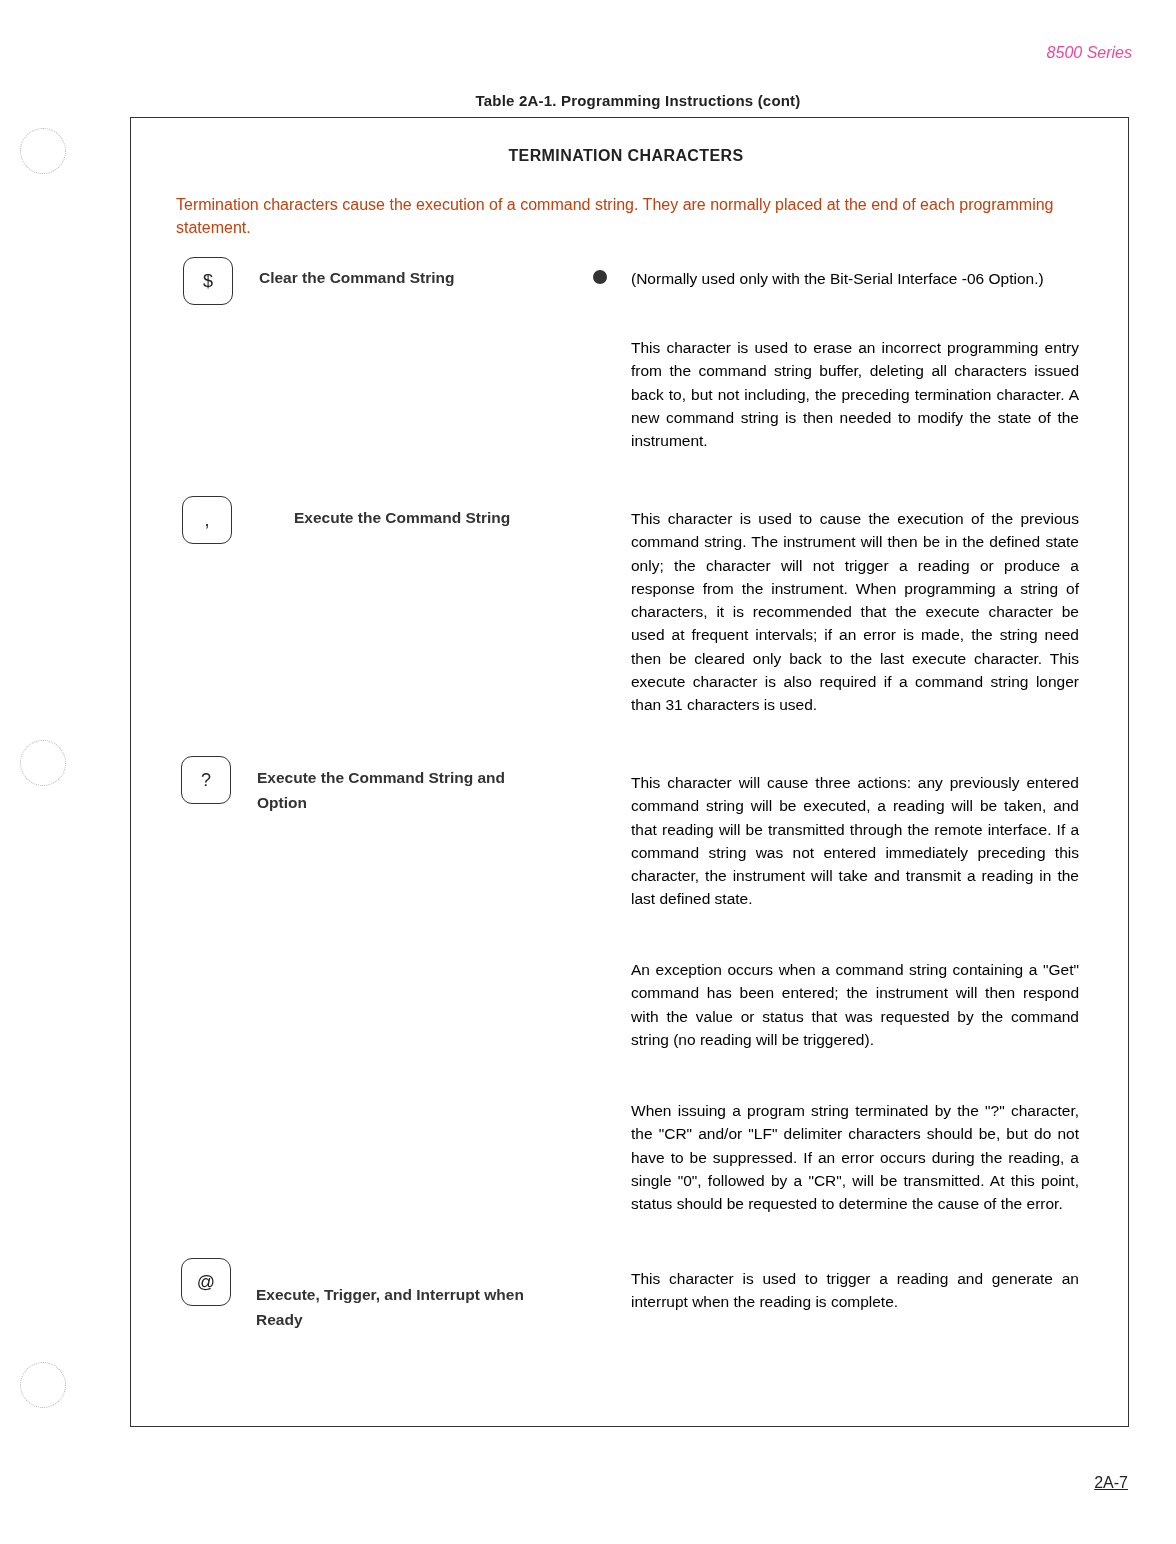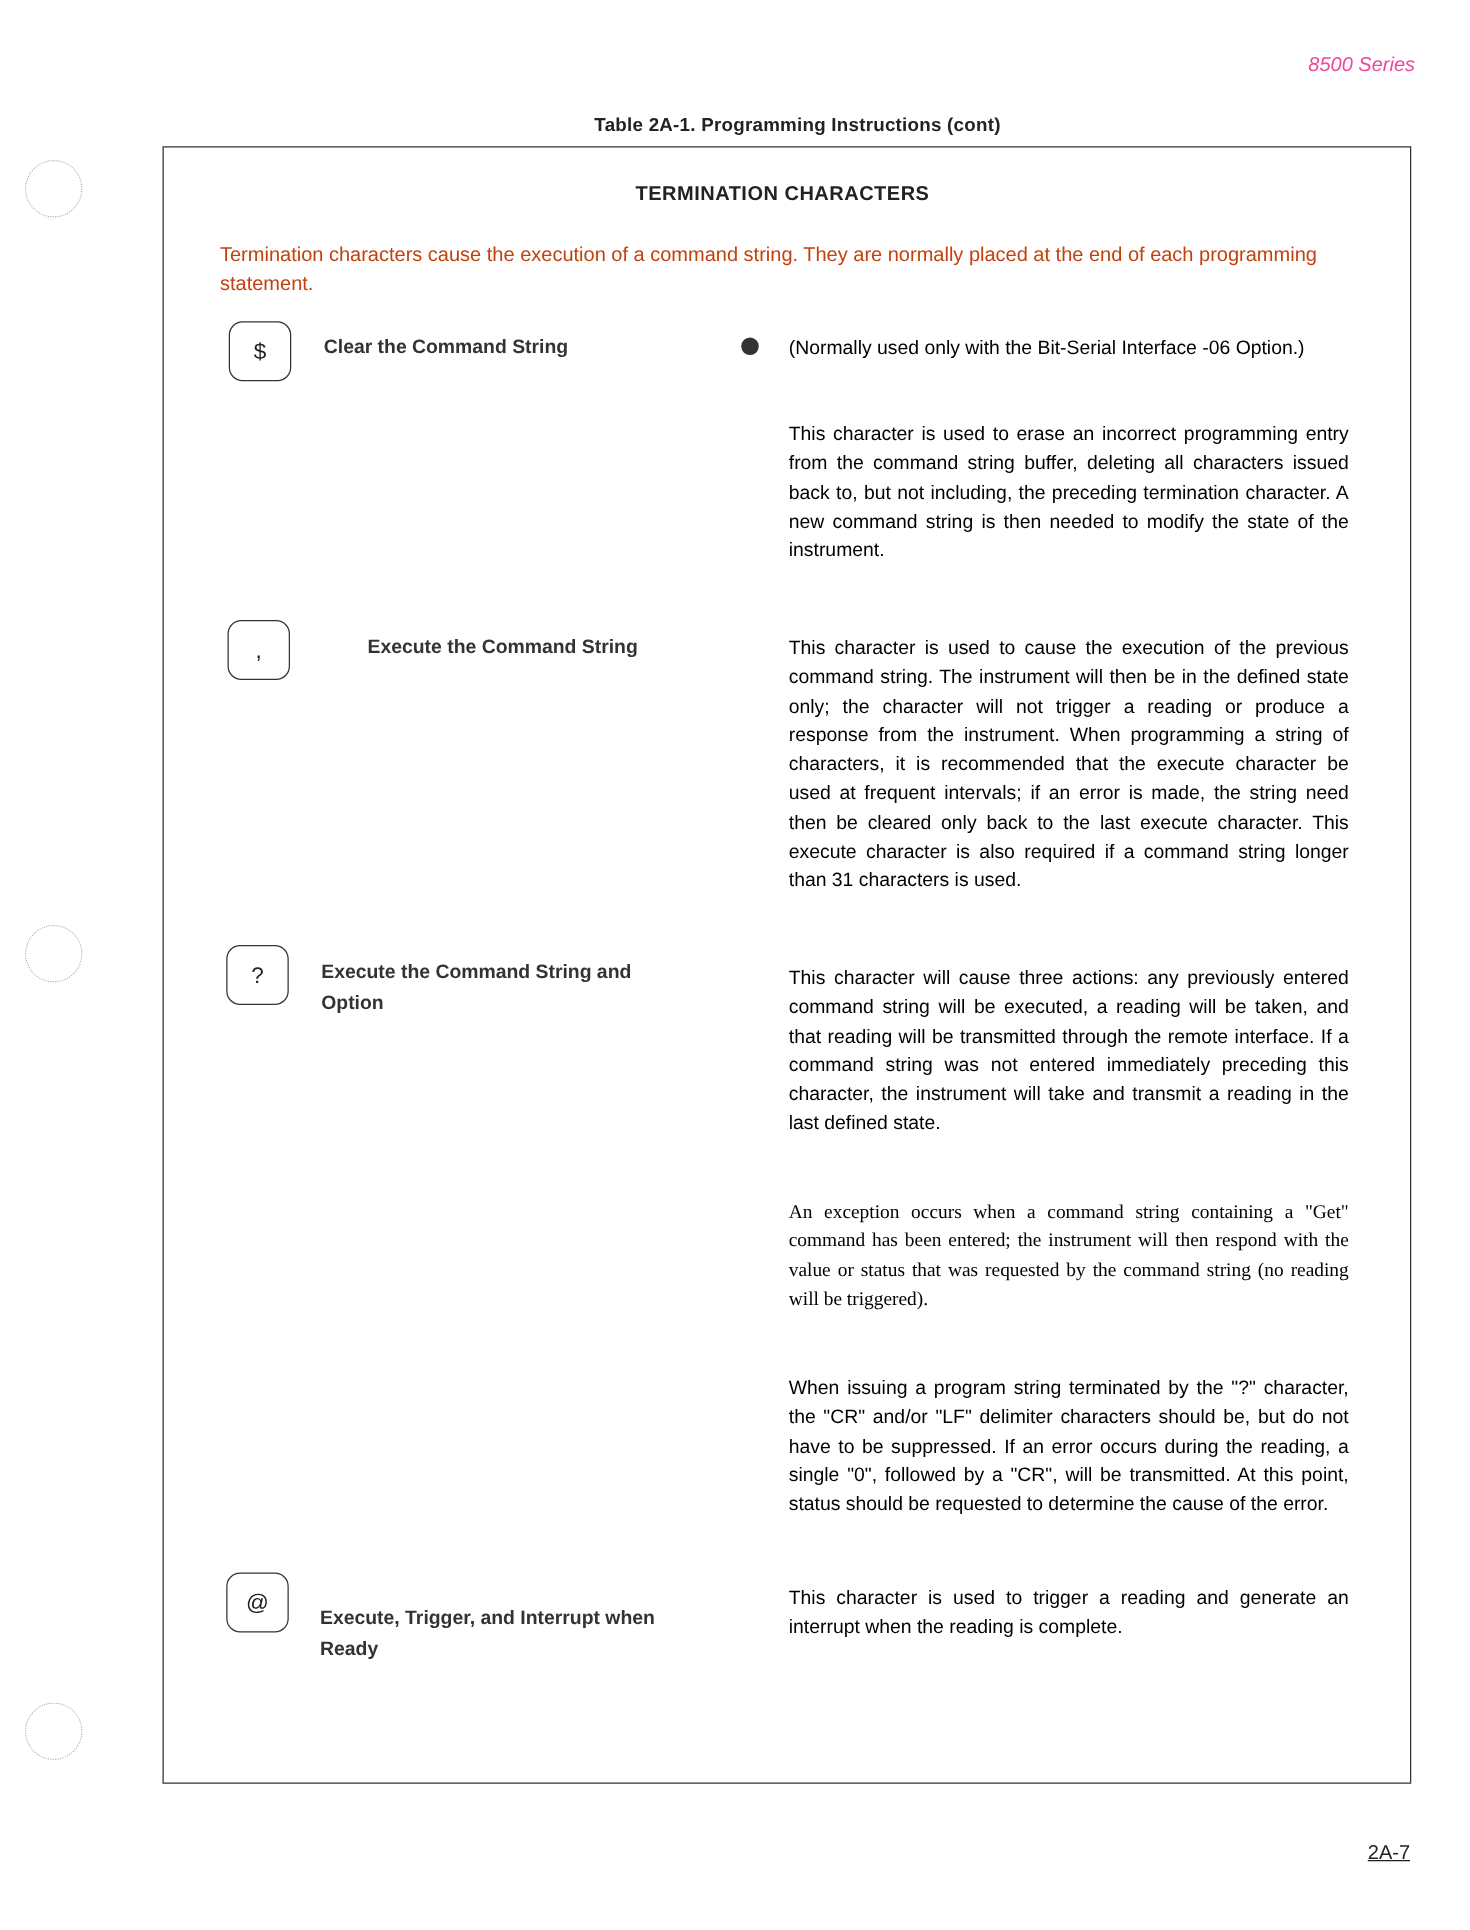--- a/index.html
+++ b/index.html
@@ -85,21 +85,21 @@
   <div class="label" style="left:258px;top:505px;margin-left:36px;">Execute the Command String</div>
   <div class="desc" style="top:507px;">This character is used to cause the execution of the previous command string. The instrument will then be in the defined state only; the character will not trigger a reading or produce a response from the instrument. When programming a string of characters, it is recommended that the execute character be used at frequent intervals; if an error is made, the string need then be cleared only back to the last execute character. This execute character is also required if a command string longer than 31 characters is used.</div>
 </div>
 
 <div class="entry">
   <div class="key" style="left:181px;top:756px;">
     <span>?</span>
   </div>
   <div class="label" style="left:257px;top:765px;width:260px;">Execute the Command String and Option</div>
   <div class="desc" style="top:771px;">This character will cause three actions: any previously entered command string will be executed, a reading will be taken, and that reading will be transmitted through the remote interface. If a command string was not entered immediately preceding this character, the instrument will take and transmit a reading in the last defined state.</div>
-  <div class="desc" style="top:958px;font-family:Liberation Serif, serif;">An exception occurs when a command string containing a "Get" command has been entered; the instrument will then respond with the value or status that was requested by the command string (no reading will be triggered).</div>
+  <div class="desc" style="top:958px;">An exception occurs when a command string containing a "Get" command has been entered; the instrument will then respond with the value or status that was requested by the command string (no reading will be triggered).</div>
   <div class="desc" style="top:1099px;">When issuing a program string terminated by the "?" character, the "CR" and/or "LF" delimiter characters should be, but do not have to be suppressed. If an error occurs during the reading, a single "0", followed by a "CR", will be transmitted. At this point, status should be requested to determine the cause of the error.</div>
 </div>
 
 <div class="entry">
   <div class="key" style="left:181px;top:1258px;">
     <span>@</span>
   </div>
   <div class="label" style="left:256px;top:1266px;width:270px;margin-top:16px;">Execute, Trigger, and Interrupt when Ready</div>
   <div class="desc" style="top:1267px;">This character is used to trigger a reading and generate an interrupt when the reading is complete.</div>
 </div>

